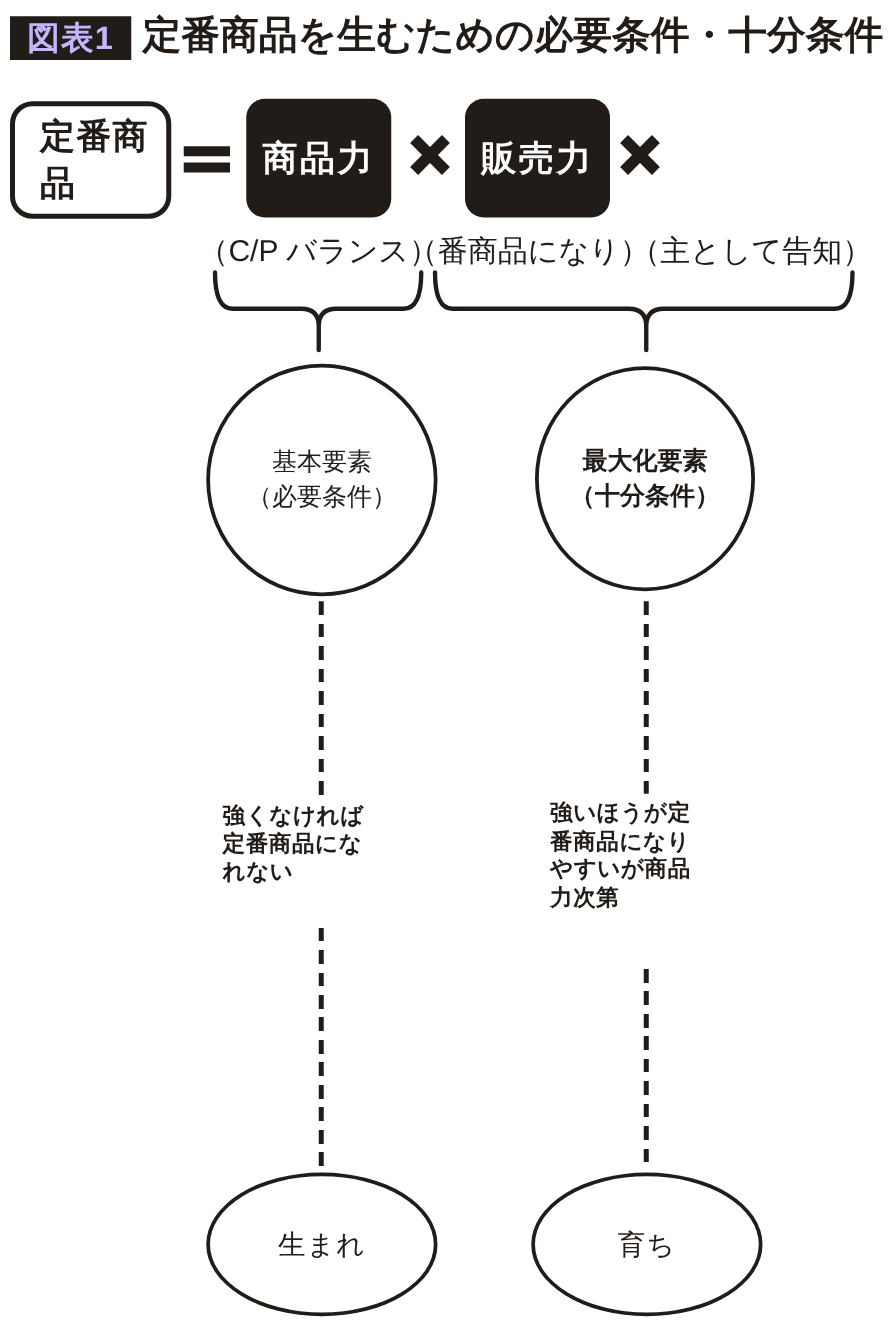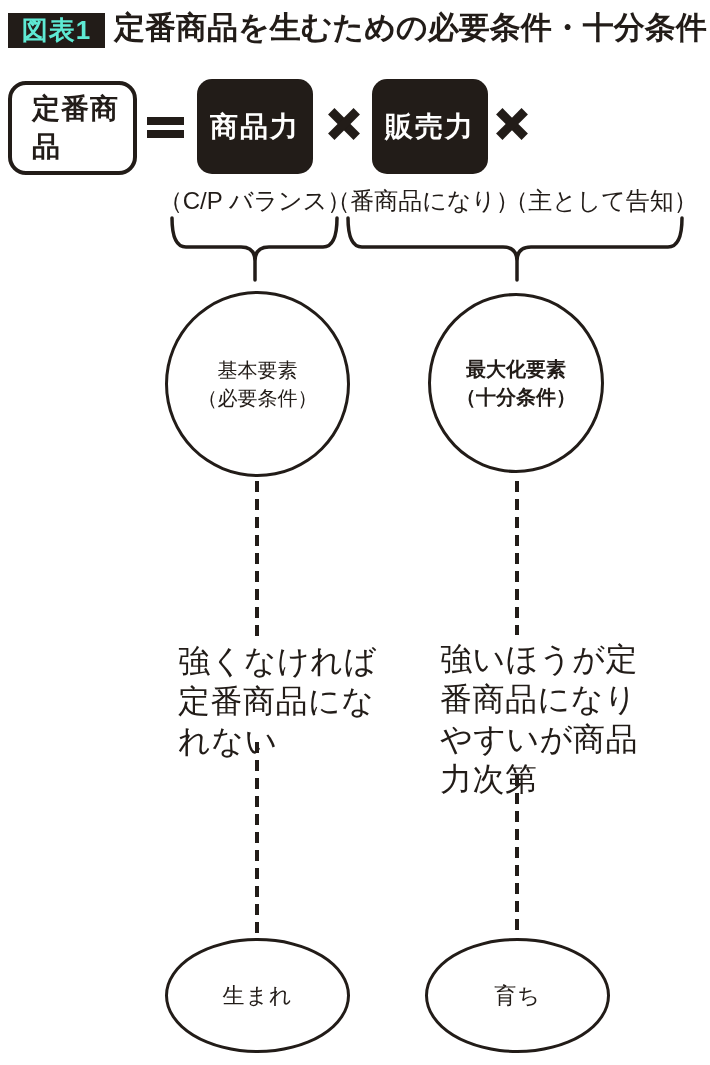--- a/index.html
+++ b/index.html
@@ -6,21 +6,21 @@
   html,body { margin:0; padding:0; background:#fff; }
   .stage {
     position:relative; width:710px; height:1065px; overflow:hidden;
     background:#fff; color:var(--ink);
     font-family:"Liberation Sans", sans-serif;
   }
   
   .titlebar { position:absolute; left:0; top:0; width:710px; height:56px; }
   .badge {
     position:absolute; left:8px; top:13px; width:97px; height:35px;
-    background:var(--ink); color:#5eead4; display:flex; align-items:center; justify-content:center;
+    background:var(--ink); color:#c4b5fd; display:flex; align-items:center; justify-content:center;
     font-size:26px; font-weight:700; letter-spacing:1px;
   }
   .title {
     position:absolute; left:114px; top:7px; margin:0; height:41px;
     display:flex; align-items:center;
     font-size:31px; font-weight:800; letter-spacing:0; white-space:nowrap;
   }
   
   .result-box {
     position:absolute; left:8px; top:81px; width:129px; height:94px; box-sizing:border-box;
@@ -73,22 +73,23 @@
   .vdash {
     position:absolute; width:4px; transform:translateX(-50%);
     background-image:repeating-linear-gradient(to bottom, var(--ink) 0 11px, transparent 11px 18px);
   }
   .dash-l1 { left:257px; top:481px; height:156px; }
   .dash-l2 { left:257px; top:742px; height:192px; }
   .dash-r1 { left:517px; top:481px; height:154px; }
   .dash-r2 { left:517px; top:775px; height:159px; }
   
   .desc {
-    position:absolute; font-size:32px; line-height:1.25; letter-spacing:0.5px;
+    position:absolute; font-size:18px; line-height:1.25; letter-spacing:0.5px;
     white-space:pre-line;
+    font-weight:bold;
   }
   .desc-left  { left:178px; top:641px; }
   .desc-right { left:440px; top:639px; }
 </style>
 </head>
 <body style="background: rgb(255, 255, 255);">
 
 <div class="stage">
 
   <div class="titlebar">

